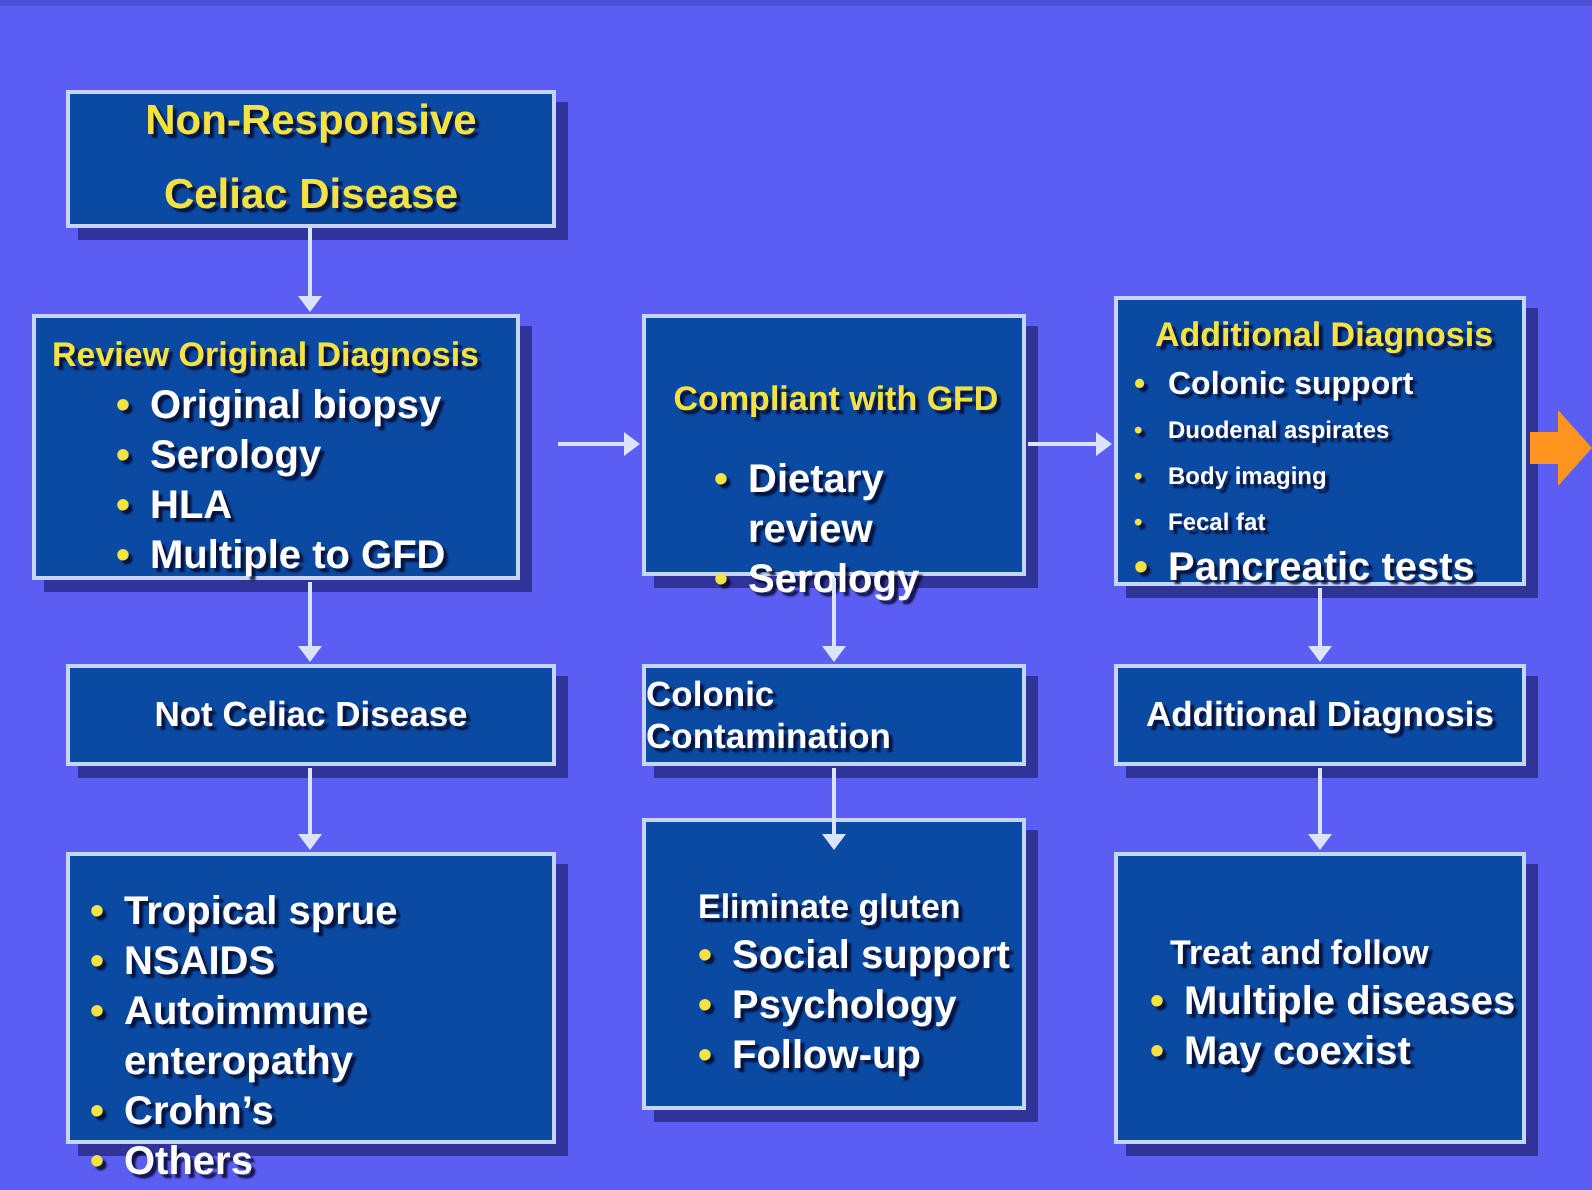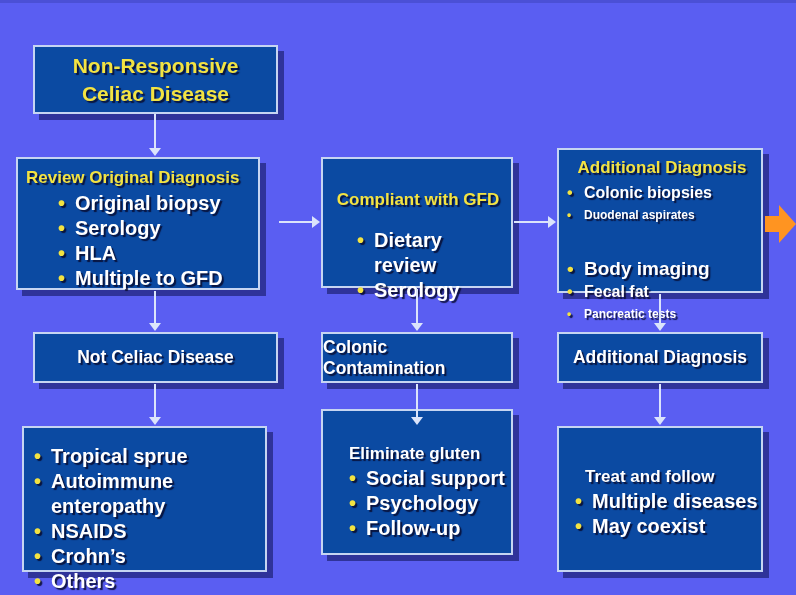--- a/index.html
+++ b/index.html
@@ -42,21 +42,21 @@
   .offpage .shaft{position:absolute;left:0;top:11px;width:16px;height:16px;background:var(--offpage_arrow);}
   .offpage .head{position:absolute;left:14px;top:0;width:0;height:0;
     border-top:19px solid transparent;border-bottom:19px solid transparent;border-left:17px solid var(--offpage_arrow);}
 </style>
 </head>
 <body>
 
 <div class="stage">
   <div class="top-strip"></div>
 
-  <div class="nbox title-box" style="left:33px;top:45px;width:245px;height:69px;">
+  <div class="nbox title-box" style="left:33px;top:45px;width:245px;height:69px;justify-content:space-between;">
     <div class="title-line tshadow">Non-Responsive</div>
     <div class="title-line tshadow">Celiac Disease</div>
   </div>
 
   <div class="nbox" style="left:16px;top:157px;width:244px;height:133px;padding:8px 6px 0 8px;">
     <div class="hd tshadow">Review Original Diagnosis</div>
     <ul style="margin:2px 0 0 32px;">
       <li class="tshadow">Original biopsy</li>
       <li class="tshadow">Serology</li>
       <li class="tshadow">HLA</li>
@@ -68,43 +68,43 @@
     <div class="hd center tshadow">Compliant with GFD</div>
     <ul style="margin:17px 0 0 28px;">
       <li class="tshadow">Dietary review</li>
       <li class="tshadow">Serology</li>
     </ul>
   </div>
 
   <div class="nbox" style="left:557px;top:148px;width:206px;height:145px;padding:7px 2px 0 6px;">
     <div class="hd center tshadow">Additional Diagnosis</div>
     <ul style="margin:2px 0 0 2px;">
-      <li class="tshadow" style="line-height:23px;font-size:16px;">Colonic biopsies</li>
+      <li class="tshadow" style="line-height:23px;font-size:16px;">Colonic support</li>
       <li class="tshadow" style="line-height:23px;font-size:12px;">Duodenal aspirates</li>
-      <li class="tshadow" style="line-height:23px;font-size:19px;margin-top:30px;">Body imaging</li>
-      <li class="tshadow" style="line-height:23px;font-size:16px;">Fecal fat</li>
-      <li class="tshadow" style="line-height:23px;font-size:12px;">Pancreatic tests</li>
+      <li class="tshadow" style="line-height:23px;font-size:12px;">Body imaging</li>
+      <li class="tshadow" style="line-height:23px;font-size:12px;">Fecal fat</li>
+      <li class="tshadow" style="line-height:23px;font-size:20px;">Pancreatic tests</li>
     </ul>
   </div>
 
   <div class="nbox label-box" style="left:33px;top:332px;width:245px;height:51px;">
     <span class="tshadow">Not Celiac Disease</span>
   </div>
   <div class="nbox label-box" style="left:321px;top:332px;width:192px;height:51px;">
     <span class="tshadow">Colonic Contamination</span>
   </div>
   <div class="nbox label-box" style="left:557px;top:332px;width:206px;height:51px;">
     <span class="tshadow">Additional Diagnosis</span>
   </div>
 
-  <div class="nbox" style="left:22px;top:426px;width:245px;height:146px;padding:16px 4px 0 10px;">
+  <div class="nbox" style="left:33px;top:426px;width:245px;height:146px;padding:16px 4px 0 10px;">
     <ul>
       <li class="tshadow">Tropical sprue</li>
+      <li class="tshadow">NSAIDS</li>
       <li class="tshadow">Autoimmune enteropathy</li>
-      <li class="tshadow">NSAIDS</li>
       <li class="tshadow">Crohn’s</li>
       <li class="tshadow">Others</li>
     </ul>
   </div>
 
   <div class="nbox" style="left:321px;top:409px;width:192px;height:146px;padding:30px 2px 0 26px;">
     <div class="wh-hd tshadow">Eliminate gluten</div>
     <ul>
       <li class="tshadow">Social support</li>
       <li class="tshadow">Psychology</li>

